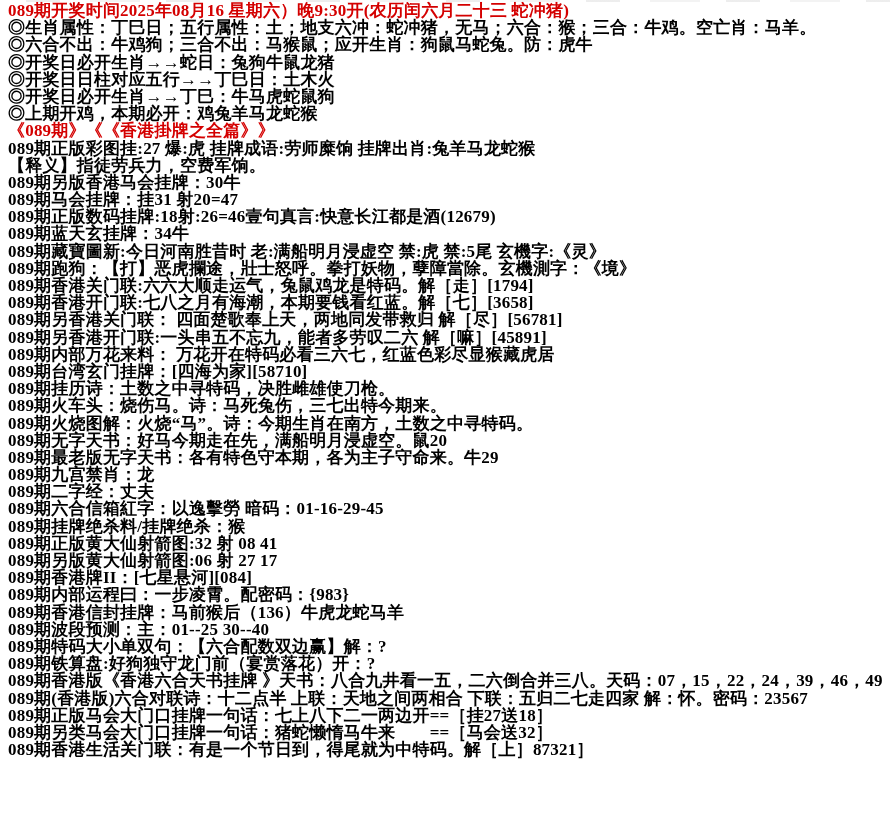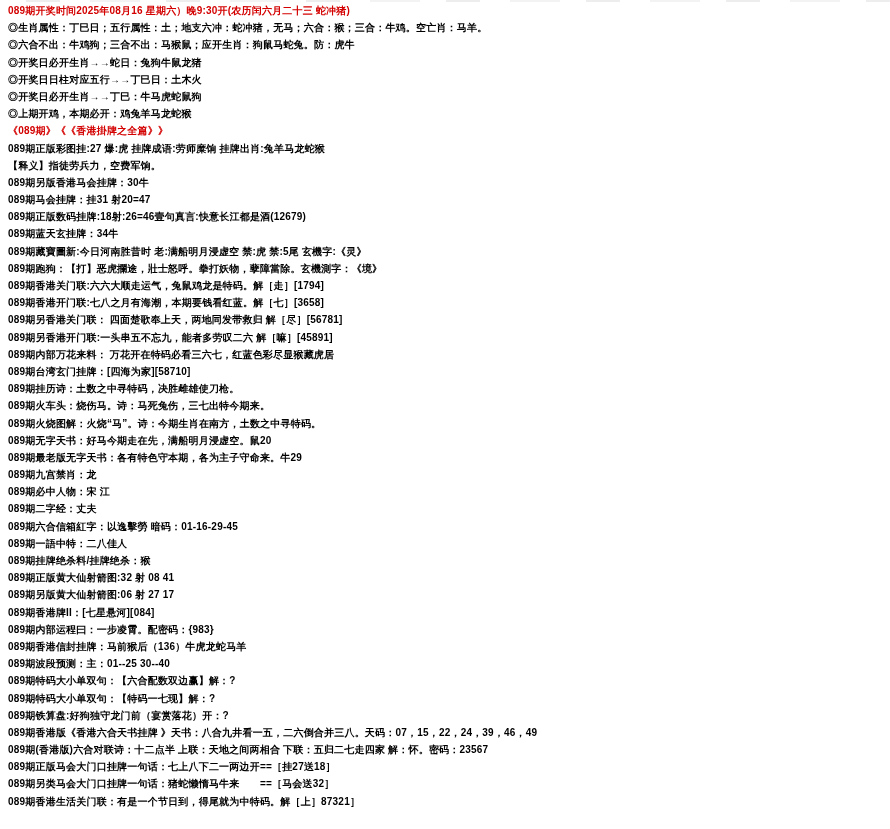--- a/index.html
+++ b/index.html
@@ -9,23 +9,23 @@
     width: 890px;
     height: 829px;
     overflow: hidden;
   }
   .page {
     position: relative;
     width: 890px;
     height: 829px;
     padding: 2px 0 0 8px;
     box-sizing: border-box;
-    font-family: Liberation Sans, sans-serif;
+    font-family: Liberation Serif, serif;
     font-weight: 700;
-    font-size: 10px;
+    font-size: 17px;
     color: #000000;
   }
   .top-artifact {
     position: absolute;
     top: 0; left: 0;
     width: 890px; height: 2px;
     background: repeating-linear-gradient(90deg,
       #ffffff 0 26px, #e9e9e9 26px 60px, #ffffff 60px 90px, #f0f0f0 90px 140px);
     opacity: .8;
   }
@@ -63,32 +63,29 @@
   <div class="line">089期另香港关门联： 四面楚歌奉上天，两地同发带救归 解［尽］[56781]</div>
   <div class="line">089期另香港开门联:一头串五不忘九，能者多劳叹二六 解［嘛］[45891]</div>
   <div class="line">089期内部万花来料： 万花开在特码必看三六七，红蓝色彩尽显猴藏虎居</div>
   <div class="line">089期台湾玄门挂牌：[四海为家][58710]</div>
   <div class="line">089期挂历诗：土数之中寻特码，决胜雌雄使刀枪。</div>
   <div class="line">089期火车头：烧伤马。诗：马死兔伤，三七出特今期来。</div>
   <div class="line">089期火烧图解：火烧“马”。诗：今期生肖在南方，土数之中寻特码。</div>
   <div class="line">089期无字天书：好马今期走在先，满船明月浸虚空。鼠20</div>
   <div class="line">089期最老版无字天书：各有特色守本期，各为主子守命来。牛29</div>
   <div class="line">089期九宫禁肖：龙</div>
-  <div class="line">089期必中人物：宋 江</div>
   <div class="line">089期二字经：丈夫</div>
   <div class="line">089期六合信箱紅字：以逸擊勞 暗码：01-16-29-45</div>
-  <div class="line">089期一語中特：二八佳人</div>
   <div class="line">089期挂牌绝杀料/挂牌绝杀：猴</div>
   <div class="line">089期正版黄大仙射箭图:32 射 08 41</div>
   <div class="line">089期另版黄大仙射箭图:06 射 27 17</div>
   <div class="line">089期香港牌II：[七星悬河][084]</div>
   <div class="line">089期内部运程曰：一步凌霄。配密码：{983}</div>
   <div class="line">089期香港信封挂牌：马前猴后（136）牛虎龙蛇马羊</div>
   <div class="line">089期波段预测：主：01--25 30--40</div>
   <div class="line">089期特码大小单双句：【六合配数双边赢】解：?</div>
-  <div class="line">089期特码大小单双句：【特码一七现】解：?</div>
   <div class="line">089期铁算盘:好狗独守龙门前（宴赏落花）开：?</div>
   <div class="line">089期香港版《香港六合天书挂牌 》天书：八合九井看一五，二六倒合并三八。天码：07，15，22，24，39，46，49</div>
   <div class="line">089期(香港版)六合对联诗：十二点半 上联：天地之间两相合 下联：五归二七走四家 解：怀。密码：23567</div>
   <div class="line">089期正版马会大门口挂牌一句话：七上八下二一两边开==［挂27送18］</div>
   <div class="line">089期另类马会大门口挂牌一句话：猪蛇懒惰马牛来　　==［马会送32］</div>
   <div class="line">089期香港生活关门联：有是一个节日到，得尾就为中特码。解［上］87321］</div>
 </div>
 
 </body></html>

